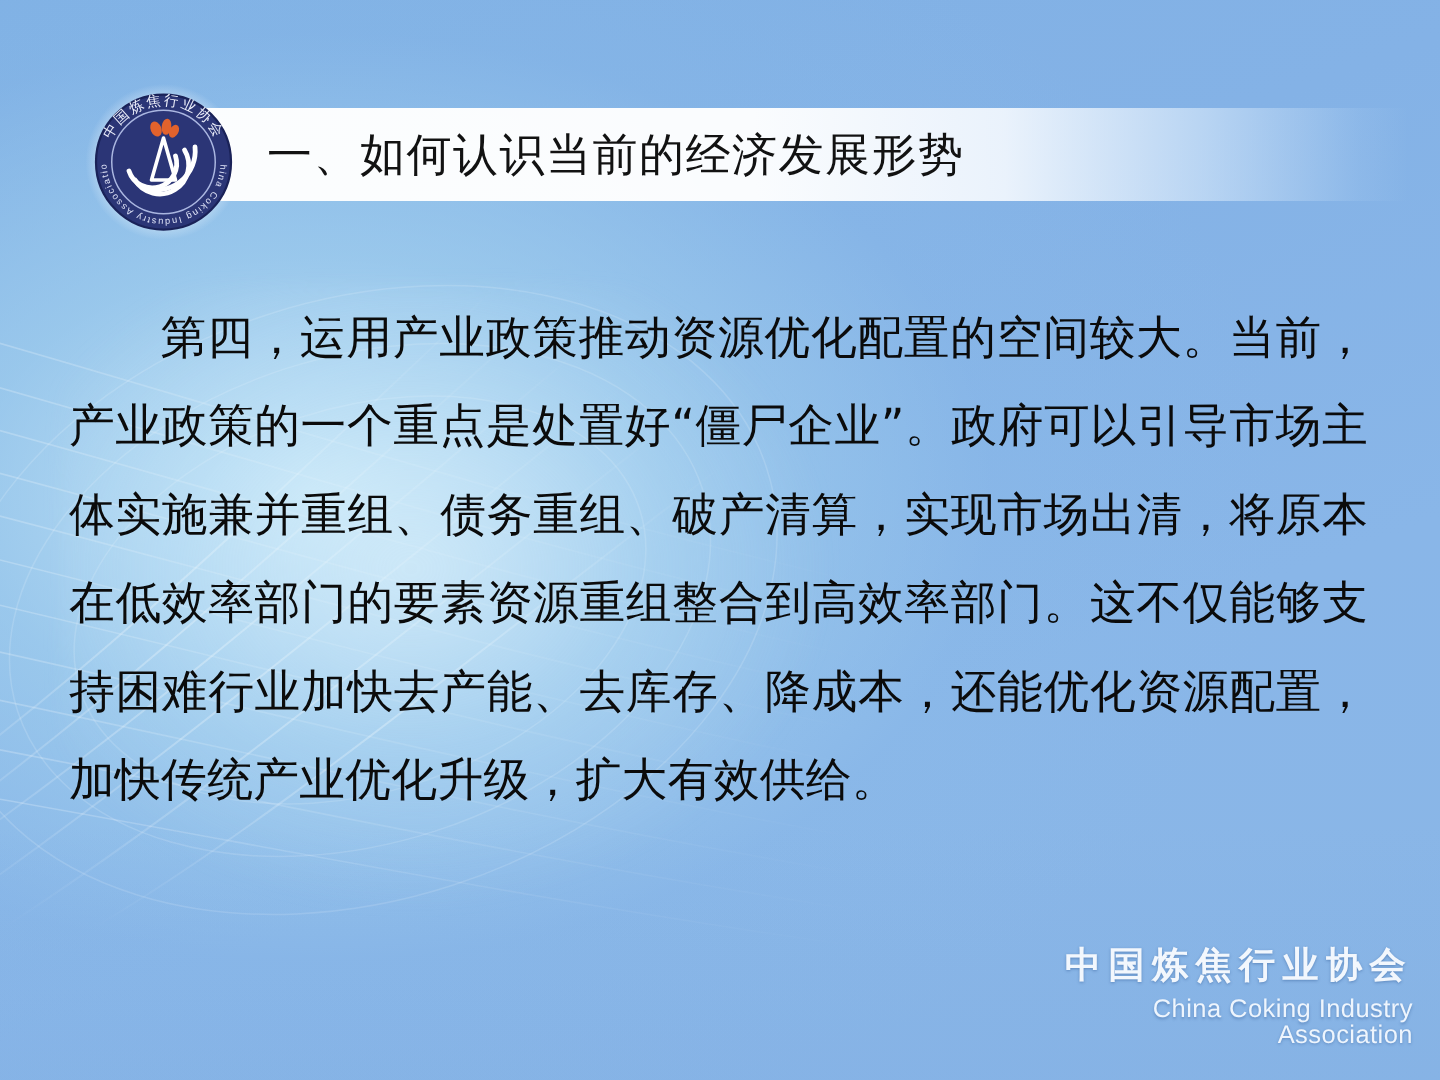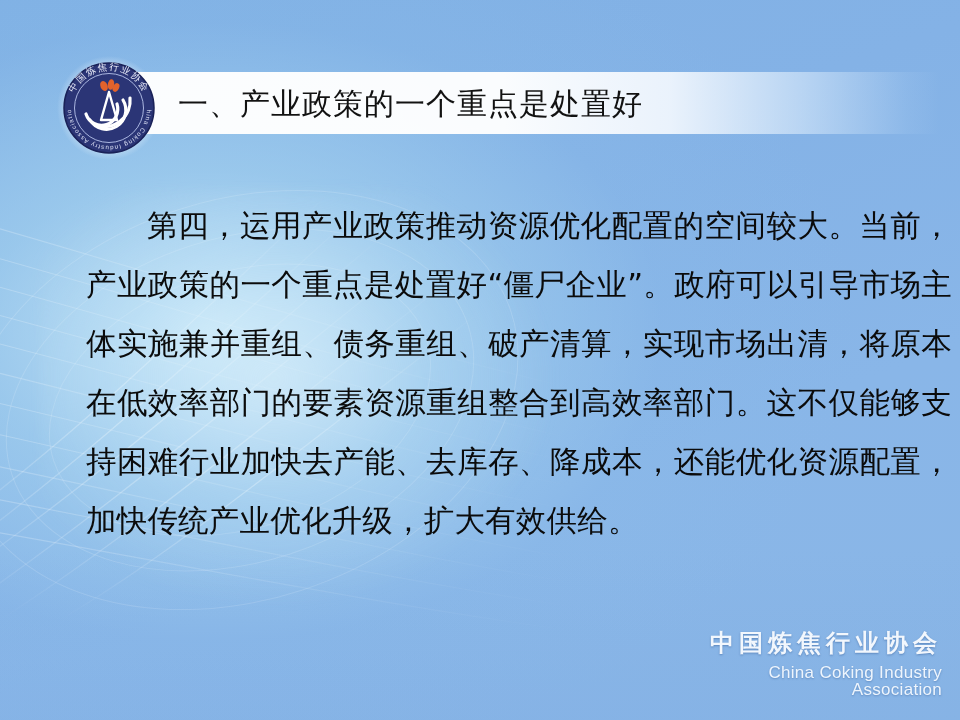--- a/index.html
+++ b/index.html
@@ -110,21 +110,20 @@
     left: 46px;
     top: 196px;
     width: 866px;
     font-size: 30.5px;
     line-height: 59px;
     color: #0b0b0b;
     letter-spacing: 0.2px;
     text-align: justify;
     text-justify: inter-character;
     font-family: "DejaVu Sans", "Liberation Sans", sans-serif;
-    margin-left: 40px;
   }
   .body-text p {
     margin: 0;
     text-indent: 2em;
     text-align: justify;
     text-align-last: left;
   }
 
   
   .footer-logo {
@@ -233,21 +232,21 @@
       <path d="M 29 58 A 12 12 0 0 0 60 48"></path>
     </g>
     <path d="M 52 36 L 44 64 L 60 64 Z" fill="none" stroke="#ffffff" stroke-width="2.4" stroke-linejoin="round"></path>
     <g fill="#e2622c">
       <ellipse cx="47" cy="30" rx="3.6" ry="5.2" transform="rotate(-22 47 30)"></ellipse>
       <ellipse cx="54" cy="28.5" rx="3.2" ry="5.4" transform="rotate(8 54 28.5)"></ellipse>
       <ellipse cx="59" cy="31.5" rx="3" ry="4.6" transform="rotate(28 59 31.5)"></ellipse>
     </g>
   </svg>
 
-  <div class="title-text">一、产业政策的一个重点是处置好</div>
+  <div class="title-text">一、如何认识当前的经济发展形势</div>
 
   <div class="body-text">
     <p>第四，运用产业政策推动资源优化配置的空间较大。当前，产业政策的一个重点是处置好“僵尸企业”。政府可以引导市场主体实施兼并重组、债务重组、破产清算，实现市场出清，将原本在低效率部门的要素资源重组整合到高效率部门。这不仅能够支持困难行业加快去产能、去库存、降成本，还能优化资源配置，加快传统产业优化升级，扩大有效供给。</p>
   </div>
 
   <div class="footer-logo">
     <div class="footer-cn">中国炼焦行业协会</div>
     <div class="footer-en">China Coking Industry Association</div>
   </div>
 

